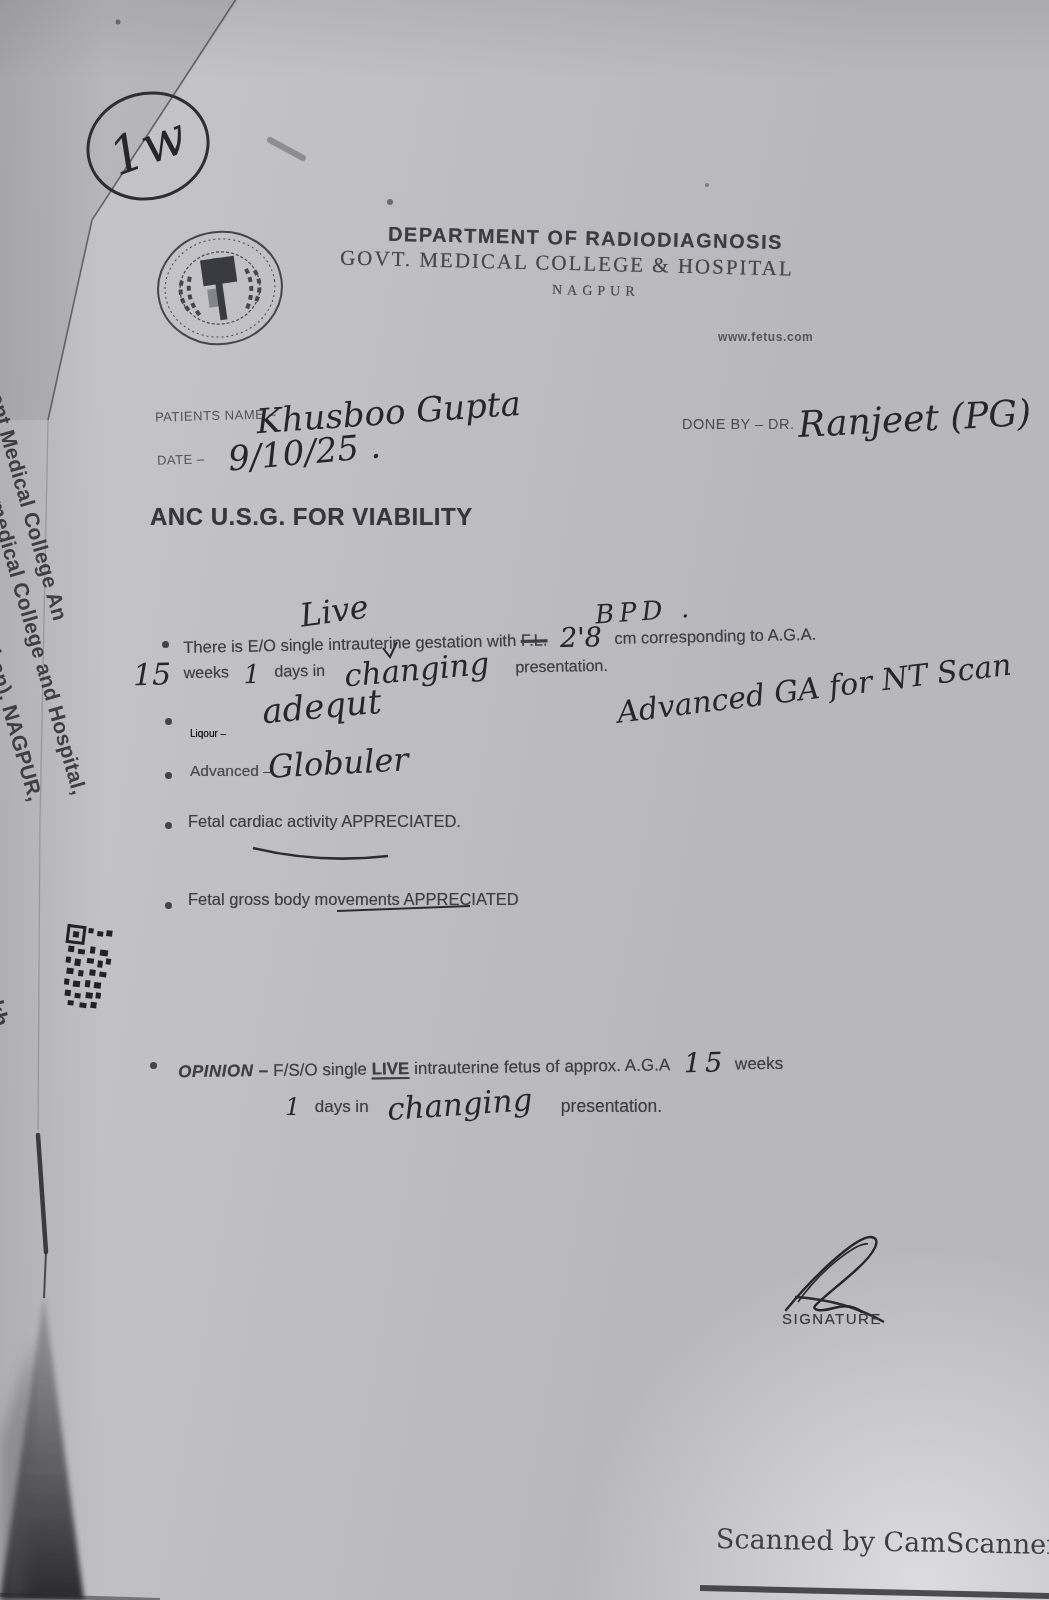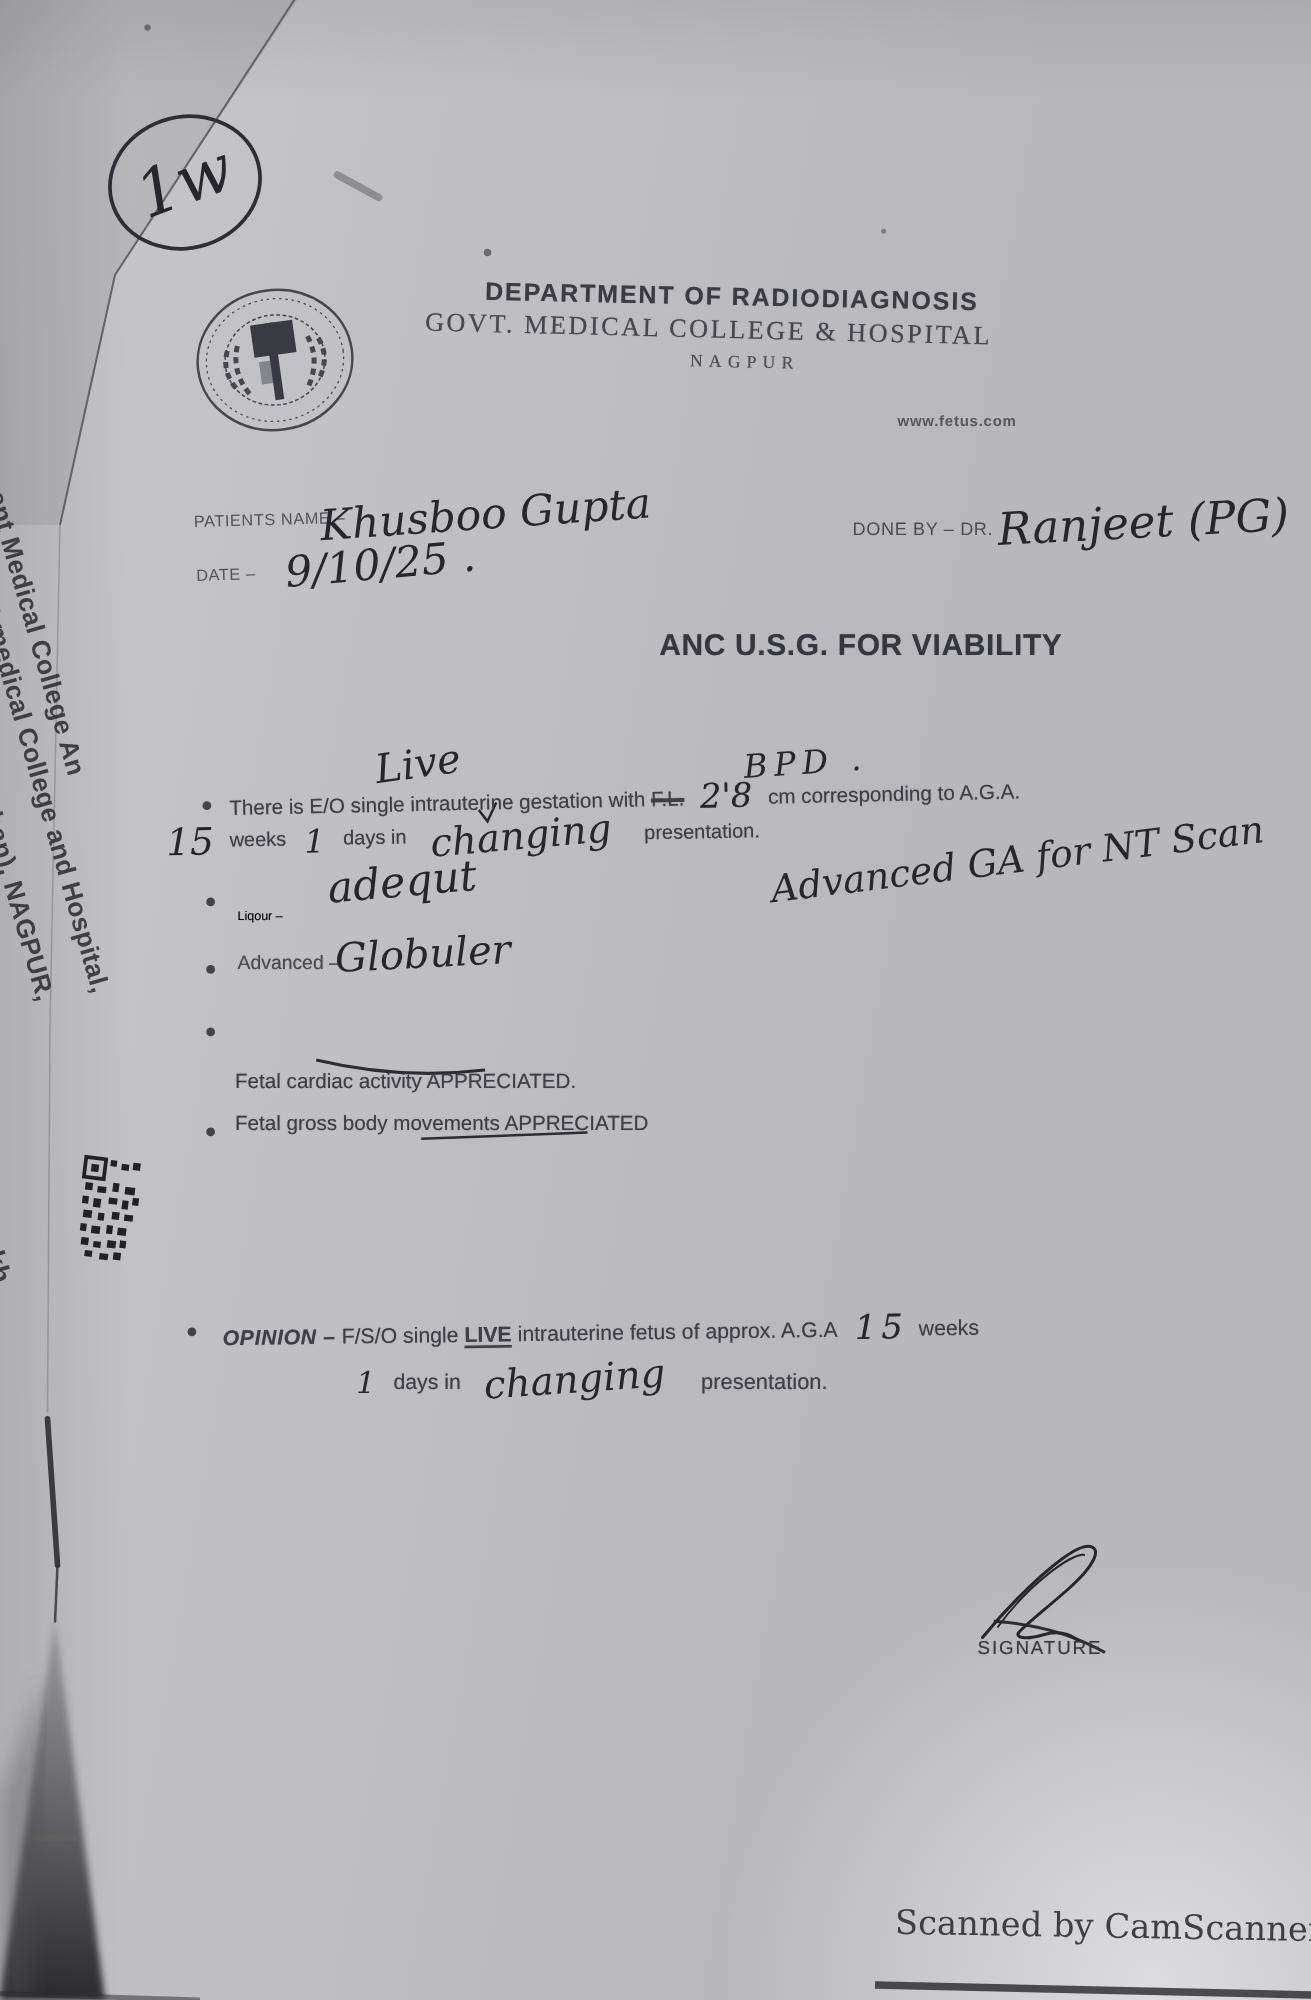--- a/index.html
+++ b/index.html
@@ -98,21 +98,21 @@
 <div class="abs nowrap" style="left:718px;top:330px;z-index:2;font-size:12px;font-weight:bold;
      color:#55555c;letter-spacing:.6px;">www.fetus.com</div>
 
 <div class="abs label nowrap" style="left:155px;top:408px;z-index:2;font-size:13px;transform:rotate(-1.5deg);">PATIENTS NAME –</div>
 <div class="abs hw nowrap" style="left:256px;top:392px;z-index:2;font-size:34px;transform:rotate(-4deg);">Khusboo  Gupta</div>
 <div class="abs label nowrap" style="left:667px;top:416px;z-index:2;font-size:14.5px;color:#4b4b53;margin-left:15px;">DONE BY – DR.</div>
 <div class="abs hw nowrap" style="left:798px;top:398px;z-index:2;font-size:36px;transform:rotate(-3deg);">Ranjeet (PG)</div>
 <div class="abs label nowrap" style="left:157px;top:452px;z-index:2;font-size:13px;transform:rotate(-2deg);">DATE –</div>
 <div class="abs hw nowrap" style="left:228px;top:432px;z-index:2;font-size:34px;transform:rotate(-5deg);">9/10/25 .</div>
 
-<div class="abs printed nowrap" style="left:150px;top:503px;width:700px;z-index:2;text-align:right;
+<div class="abs printed nowrap" style="left:150px;top:503px;width:700px;z-index:2;text-align:left;
      font-size:24px;font-weight:bold;letter-spacing:.5px;color:#36363e;">ANC U.S.G. FOR VIABILITY</div>
 
 <div class="abs hw nowrap" style="left:300px;top:592px;z-index:2;font-size:32px;transform:rotate(-8deg);">Live</div>
 <div class="abs hw nowrap" style="left:595px;top:596px;z-index:2;font-size:26px;letter-spacing:5px;transform:rotate(-4deg);">BPD .</div>
 
 <div class="abs bullet" style="left:162px;top:641px;z-index:2;"></div>
 <div class="abs printed nowrap" style="left:183px;top:628px;z-index:2;font-size:16.5px;transform:rotate(-1.2deg);transform-origin:left top;">
   <span>There is E/O single intrauterine gestation with</span>
   <span style="text-decoration:line-through;text-decoration-thickness:2.5px;">F.L.</span>
   <span class="hw" style="font-size:27px;font-style:italic;position:relative;top:2px;padding:0 8px;">2'8</span>
@@ -131,21 +131,21 @@
 <div class="abs printed nowrap" style="left:190px;top:708px;z-index:2;font-size:10px;color:#000000;margin-top:20px;">Liqour –</div>
 <div class="abs hw nowrap" style="left:262px;top:686px;z-index:2;font-size:34px;transform:rotate(-5deg);">adequt</div>
 
 <div class="abs hw nowrap" style="left:615px;top:695px;z-index:2;font-size:30px;transform:rotate(-7deg);transform-origin:left top;">Advanced GA for NT Scan</div>
 
 <div class="abs bullet" style="left:165px;top:772px;z-index:2;"></div>
 <div class="abs printed nowrap" style="left:190px;top:762px;z-index:2;font-size:15.5px;color:#4a4a52;">Advanced –</div>
 <div class="abs hw nowrap" style="left:268px;top:744px;z-index:2;font-size:32px;transform:rotate(-3deg);">Globuler</div>
 
 <div class="abs bullet" style="left:165px;top:822px;z-index:2;"></div>
-<div class="abs printed nowrap" style="left:188px;top:812px;z-index:2;font-size:16.5px;margin-top:44px;">Fetal cardiac activity APPRECIATED.</div>
+<div class="abs printed nowrap" style="left:188px;top:812px;z-index:2;font-size:16.5px;">Fetal cardiac activity APPRECIATED.</div>
 
 <div class="abs bullet" style="left:165px;top:902px;z-index:2;"></div>
 <div class="abs printed nowrap" style="left:188px;top:890px;z-index:2;font-size:16.5px;text-align:right;">Fetal gross body movements APPRECIATED</div>
 
 <svg class="abs" width="50" height="84" viewBox="0 0 50 84" style="left:62px;top:926px;z-index:2;transform:rotate(7deg);">
   <g fill="#222226">
     <rect x="2" y="2" width="16" height="16" fill="none" stroke="#222226" stroke-width="3"></rect>
     <rect x="7" y="7" width="6" height="6"></rect>
     <rect x="22" y="2" width="5" height="5"></rect>
       <rect x="31" y="4" width="6" height="5"></rect>

